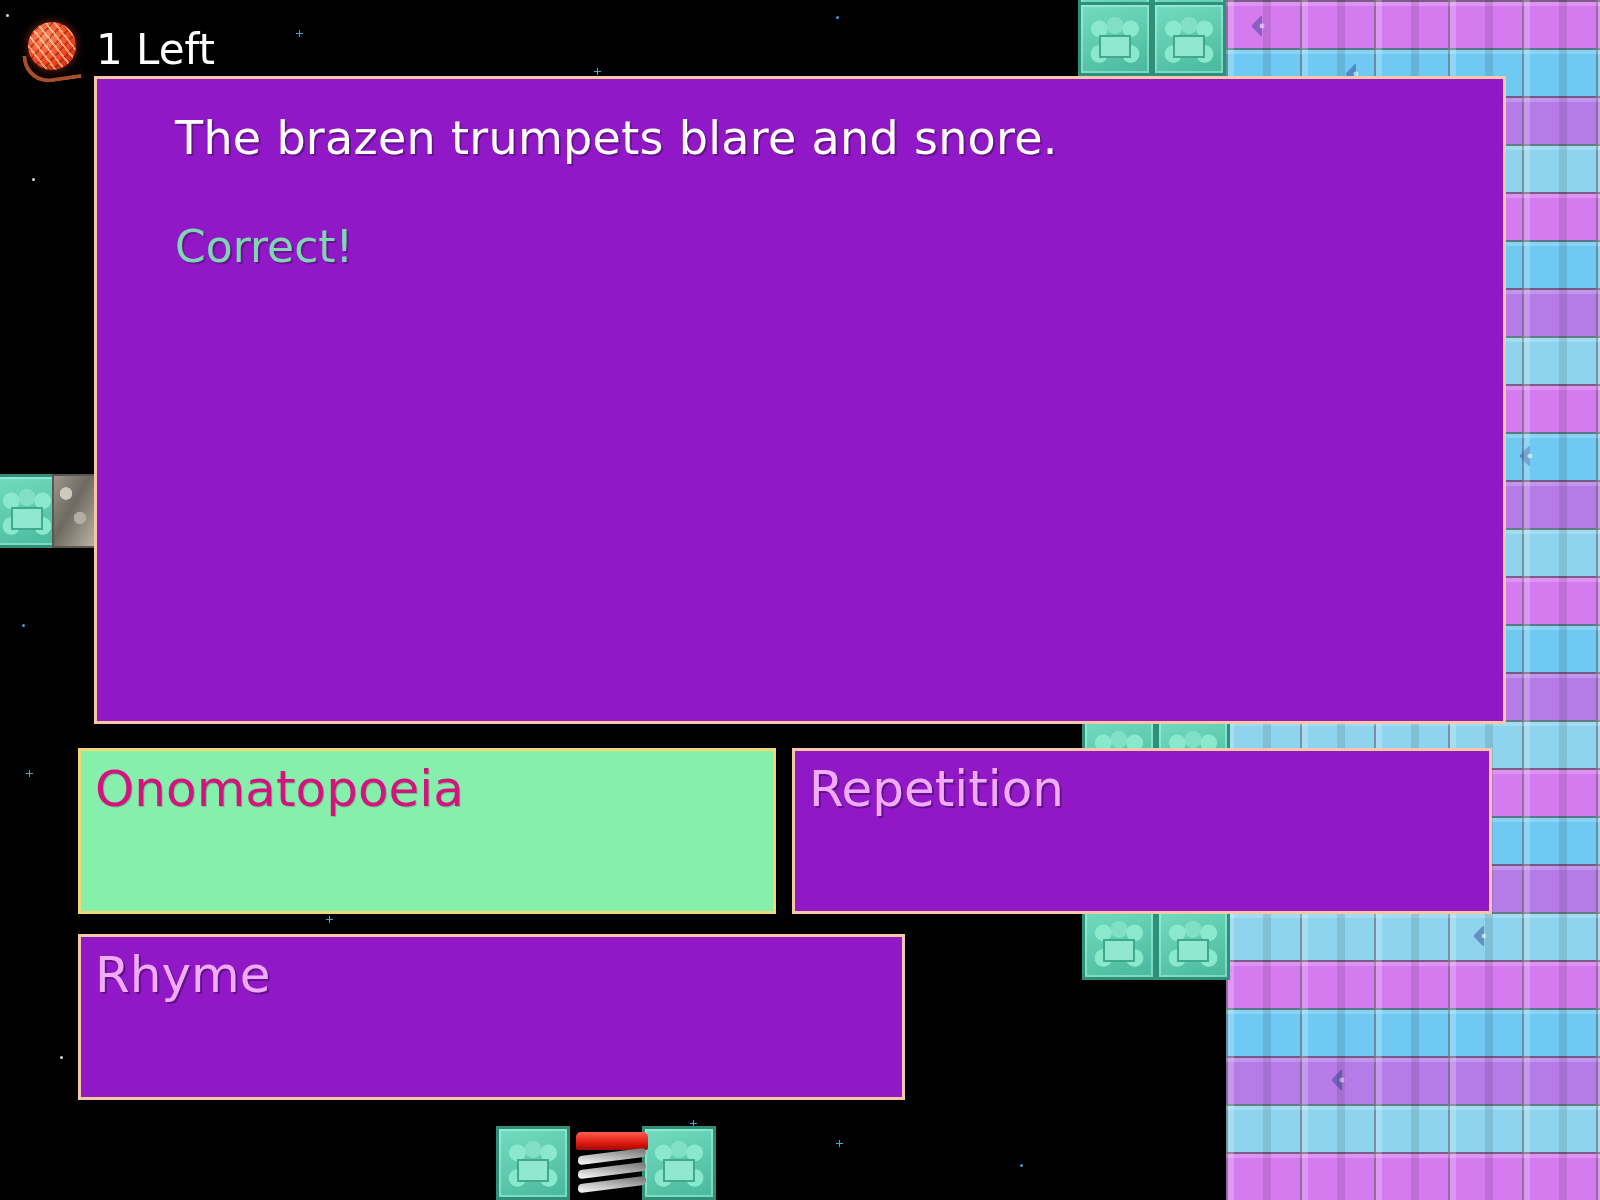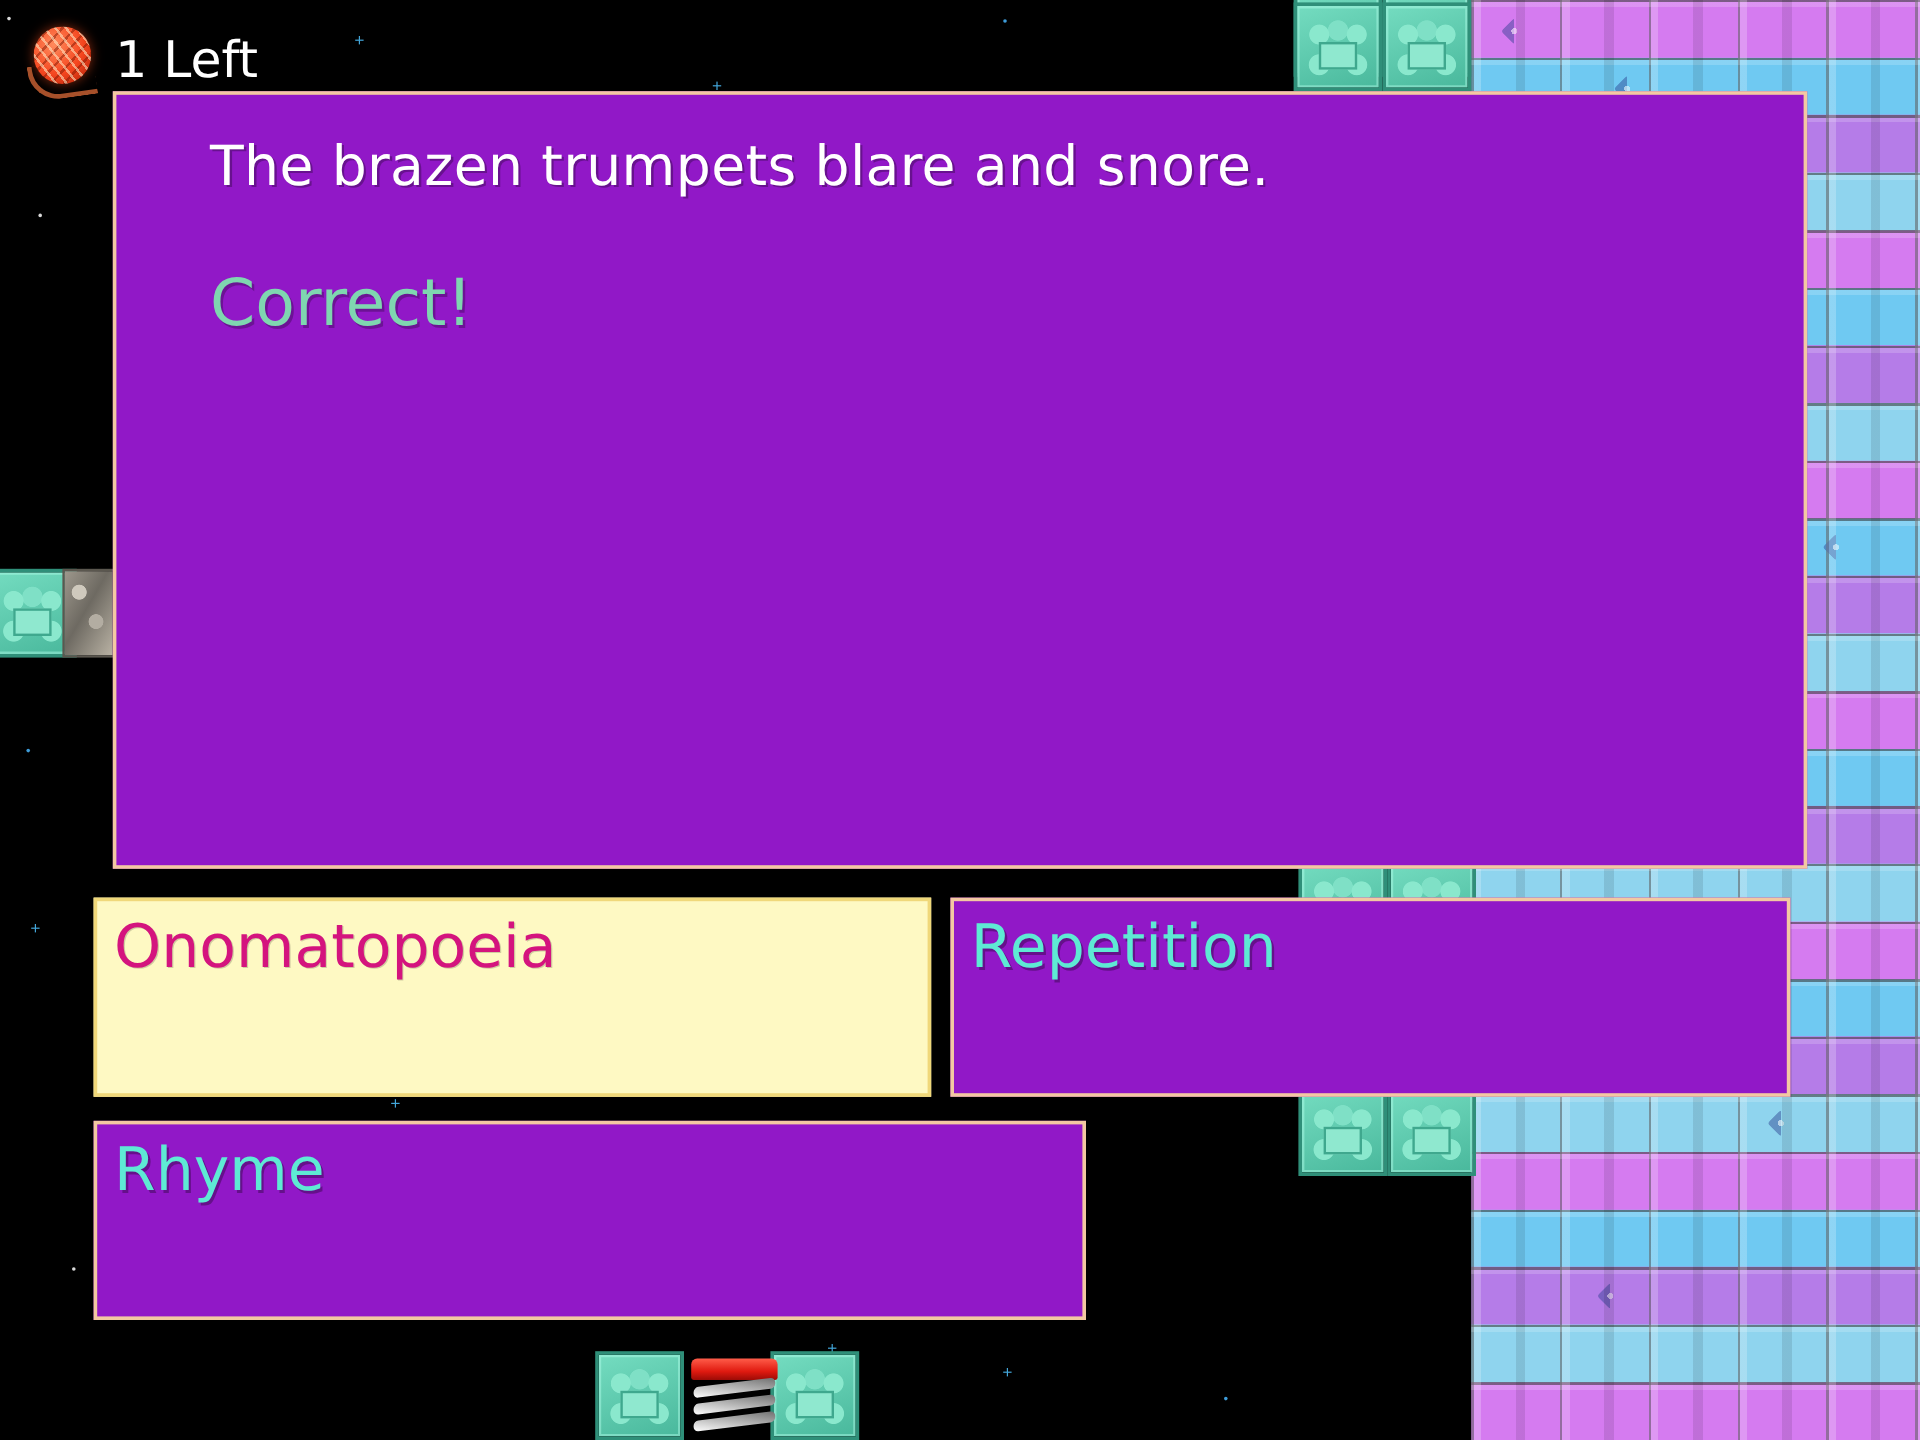--- a/index.html
+++ b/index.html
@@ -170,21 +170,21 @@
     font-family: "DejaVu Sans", sans-serif;
     font-size: 46px;
     line-height: 1.12;
     letter-spacing: .3px;
     text-shadow: 2px 2px 0 rgba(0,0,0,.28);
     margin: 0 0 58px 0;
   }
   .verdict-text {
     color: #7fd6b0;
     font-family: "DejaVu Sans", sans-serif;
-    font-size: 54px;
+    font-size: 44px;
     line-height: 1.1;
     text-shadow: 2px 2px 0 rgba(0,0,0,.25);
     margin: 0 0 22px 0;
   }
   .explanation-text {
     color: #ffd464;
     font-family: "DejaVu Sans", sans-serif;
     font-size: 44px;
     line-height: 1.32;
     text-shadow: 2px 2px 0 rgba(0,0,0,.25);
@@ -199,28 +199,28 @@
     border: 3px solid #f3c8a2;
     display: flex;
     align-items: flex-start;
     padding: 12px 0 0 14px;
     cursor: pointer;
   }
   .answer-btn.normal {
     background: #9118c7;
   }
   .answer-btn.selected {
-    background: #fef9c3;
+    background: #86efac;
     border-color: #f0d87a;
   }
   .answer-label {
     font-family: "DejaVu Sans", sans-serif;
     font-size: 50px;
     line-height: 1.05;
-    color: #5eead4;
+    color: #f0abfc;
     text-shadow: 2px 2px 0 rgba(0,0,0,.30);
     white-space: nowrap;
   }
   .answer-btn.selected .answer-label {
     color: #d4147e;
     text-shadow: 1px 1px 0 rgba(0,0,0,.18);
   }
 
   
   .hud-lives {

